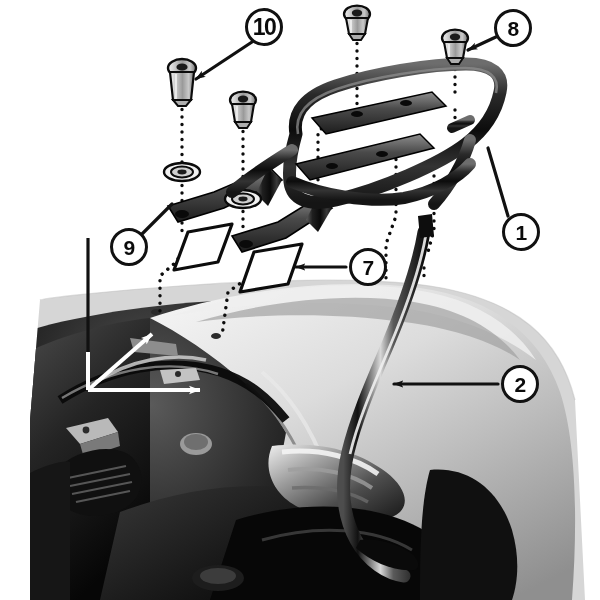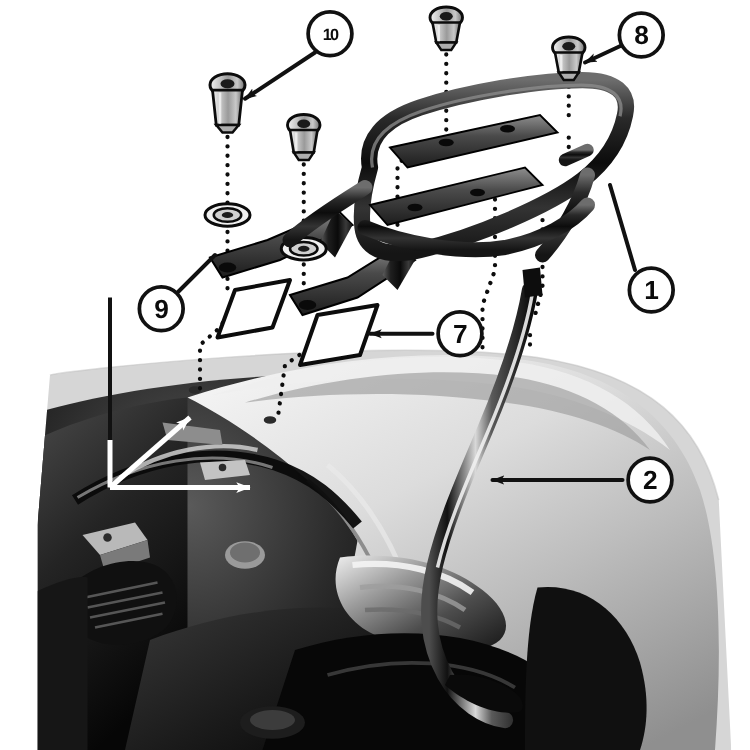--- a/index.html
+++ b/index.html
@@ -16,21 +16,21 @@
     width:38px;height:38px;border-radius:50%;
     border:3.2px solid #111;background:#ffffff;
     display:flex;align-items:center;justify-content:center;
     font-family:"Liberation Sans", sans-serif;
     font-weight:bold;font-size:21px;color:#0b0b0b;
     letter-spacing:-0.5px;line-height:1;
     box-sizing:border-box;
     z-index:40;
     user-select:none;
   }
-  .callout.two-digit{font-size:13px;letter-spacing:-1.5px;}
+  .callout.two-digit{font-size:23px;letter-spacing:-1.5px;}
 </style>
 </head>
 <body>
 
 <div id="stage">
 
   <svg id="art" viewBox="0 0 600 600" xmlns="http://www.w3.org/2000/svg">
 
     <defs>
 

